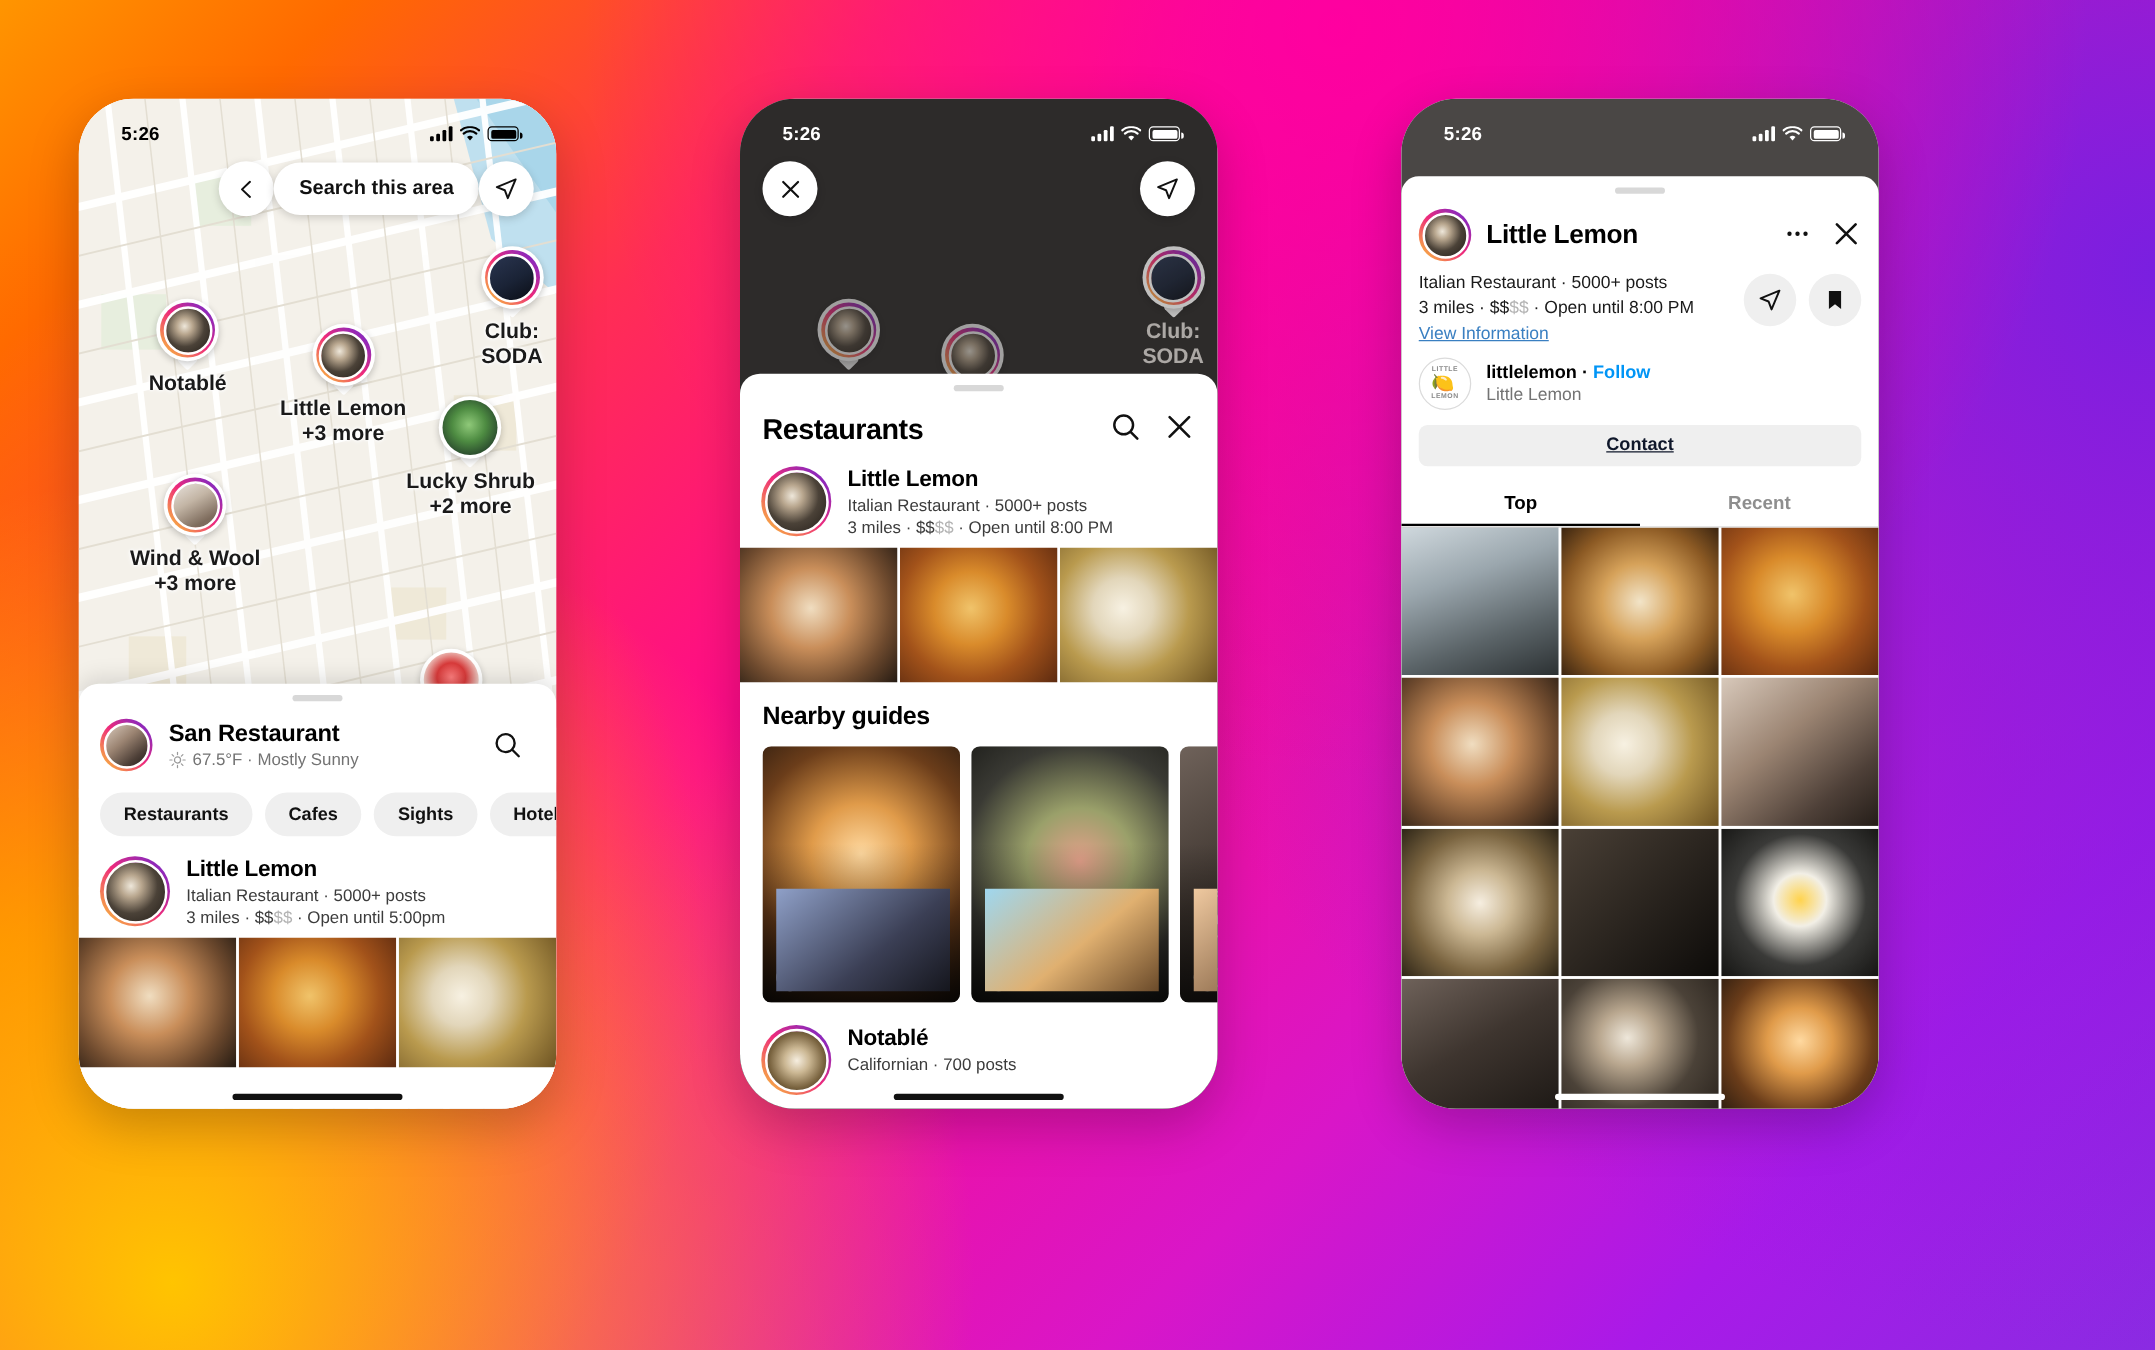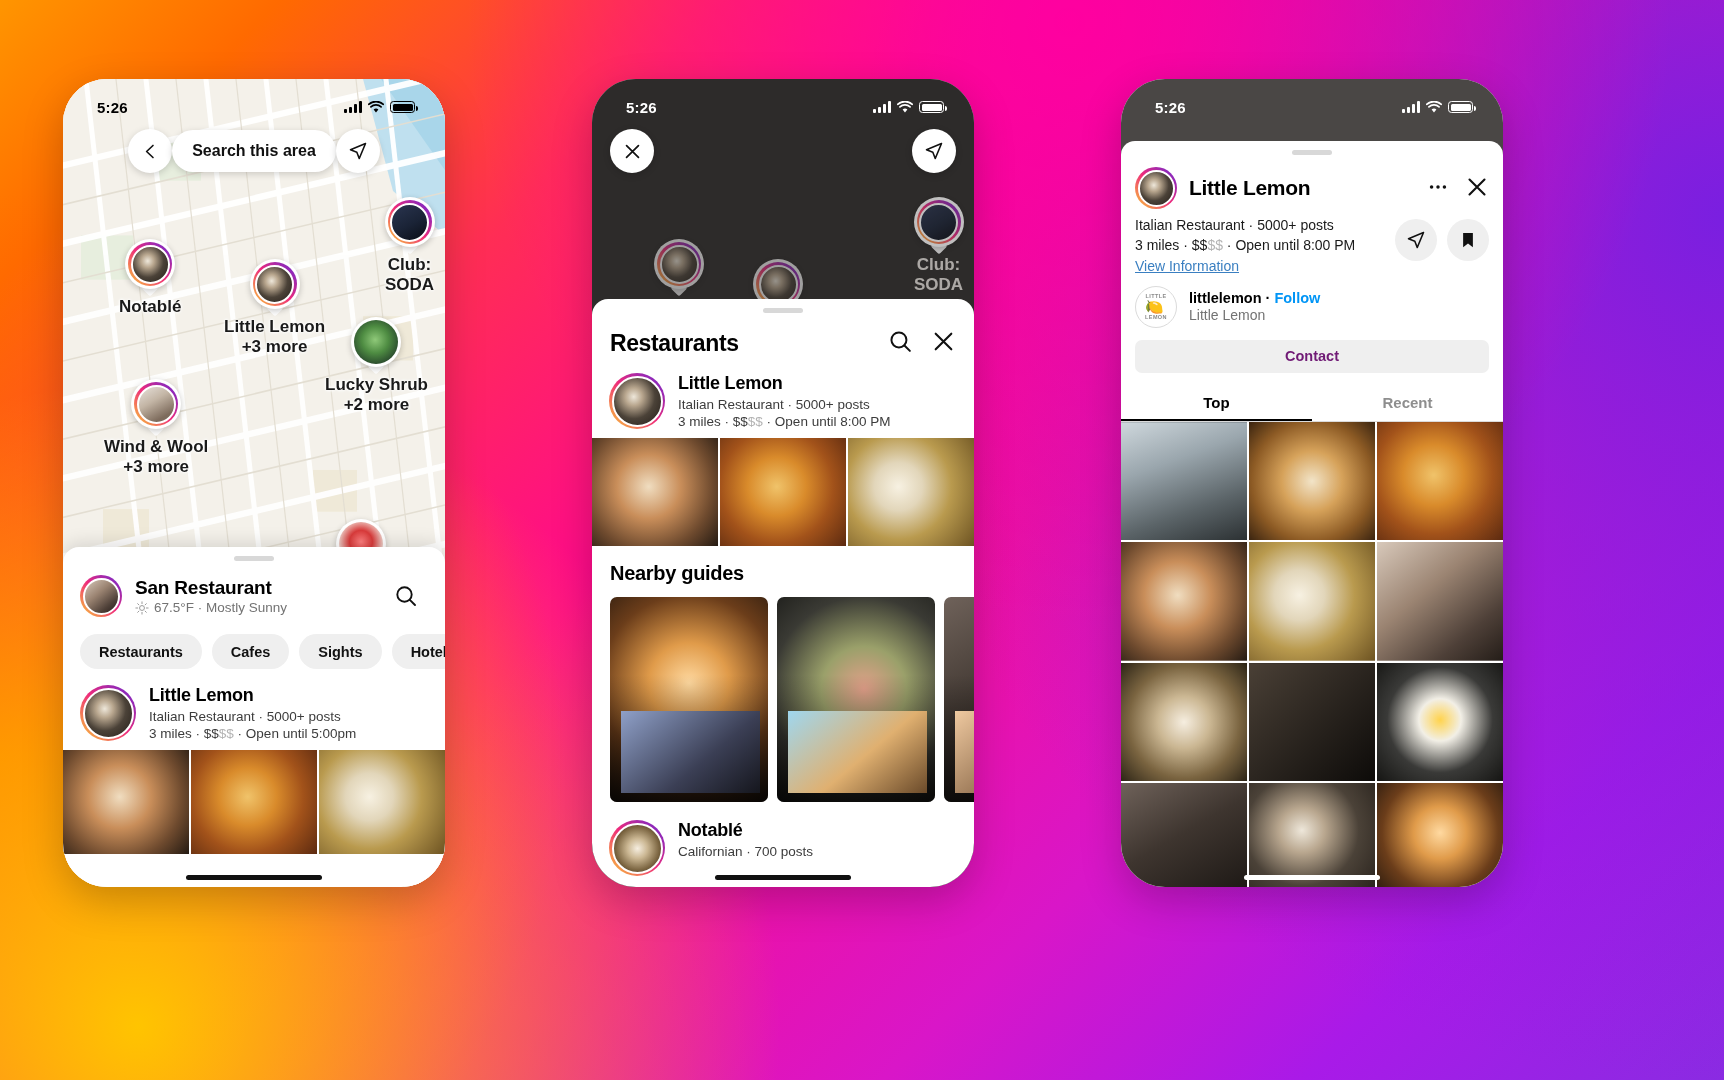--- a/index.html
+++ b/index.html
@@ -58,21 +58,21 @@
   
   .mapwrap { position: absolute; inset: 0; }
   .map {
     position: absolute; inset: 0;
     background: #f2efe9;
   }
   .map svg { position: absolute; inset: 0; width: 100%; height: 100%; }
 
   .map-top {
     position: absolute; top: 50px; left: 0; right: 0; z-index: 7;
-    display: flex; align-items: center; justify-content: center;
+    display: flex; align-items: center; justify-content: flex-end;
     padding: 0 18px;
   }
   .round-btn {
     width: 44px; height: 44px; border-radius: 50%; background: #fff;
     display: flex; align-items: center; justify-content: center;
     box-shadow: 0 2px 7px rgba(0,0,0,.17); border: none; cursor: pointer;
   }
   .pill-btn {
     height: 42px; border-radius: 21px; background: #fff; border: none;
     padding: 0 20px; font-size: 16px; font-weight: 700; color: #111;
@@ -187,22 +187,22 @@
 
   .p3acct { display: flex; align-items: center; gap: 12px; padding: 10px 14px 0; }
   .p3acct .logo { width: 42px; height: 42px; border-radius: 50%; border: 1px solid #dbdbdb;
                   display: flex; align-items: center; justify-content: center; flex: none; background: #fff; }
   .p3acct .nm { font-size: 14.5px; font-weight: 700; color: #000; }
   .p3acct .follow { color: #0095f6; font-weight: 600; }
   .p3acct .sub { font-size: 14px; color: #737373; margin-top: 1px; }
 
   .contact-btn { display: block; width: calc(100% - 28px); margin: 12px 14px 0; height: 33px;
                  border-radius: 7px; background: #efefef; border: none; cursor: pointer;
-                 font-size: 14.5px; font-weight: 700; color: #701a75;
-                 font-family: "Liberation Sans", sans-serif; }
+                 font-size: 14.5px; font-weight: 700; color: #0f172a;
+                 font-family: "Liberation Sans", sans-serif; text-decoration: underline; }
 
   .p3tabs { display: flex; margin-top: 12px; border-bottom: 1.5px solid #dbdbdb; }
   .p3tab { flex: 1; text-align: center; padding: 9px 0 10px; font-size: 15px; font-weight: 700;
            color: #8e8e8e; cursor: pointer; }
   .p3tab.active { color: #000; box-shadow: inset 0 -2px 0 0 #000; }
 
   .grid3 { display: grid; grid-template-columns: repeat(3, 1fr); gap: 2px; }
   .grid3 .cell { width: 100%; aspect-ratio: 1 / .94; overflow: hidden; position: relative; }
 
   

